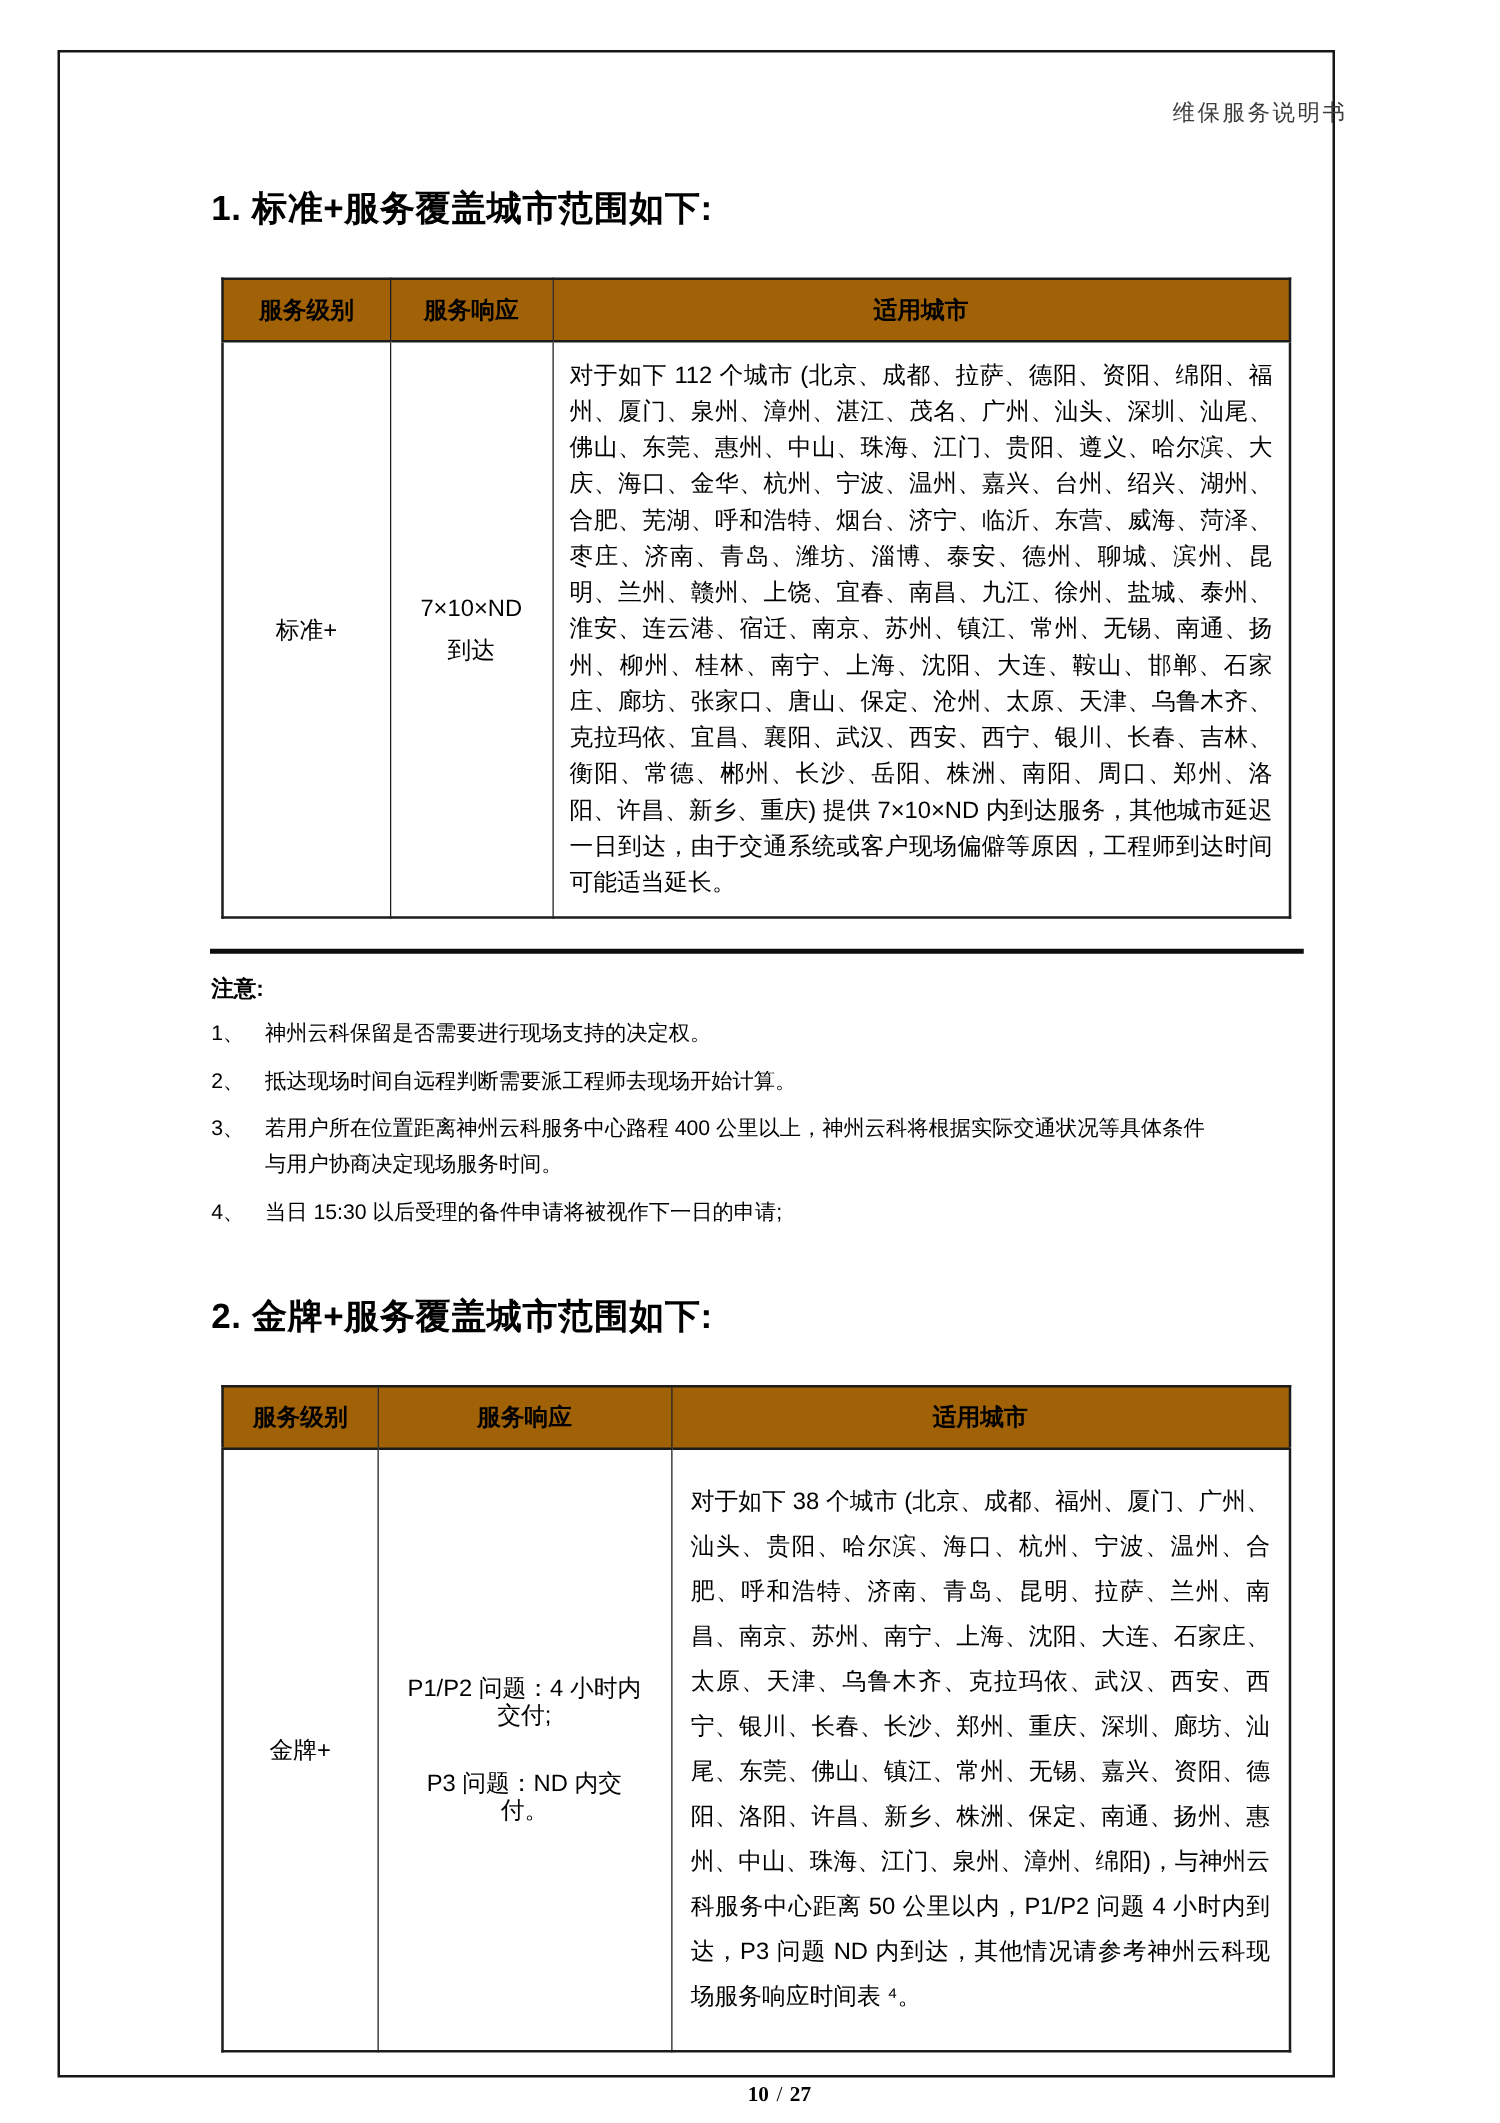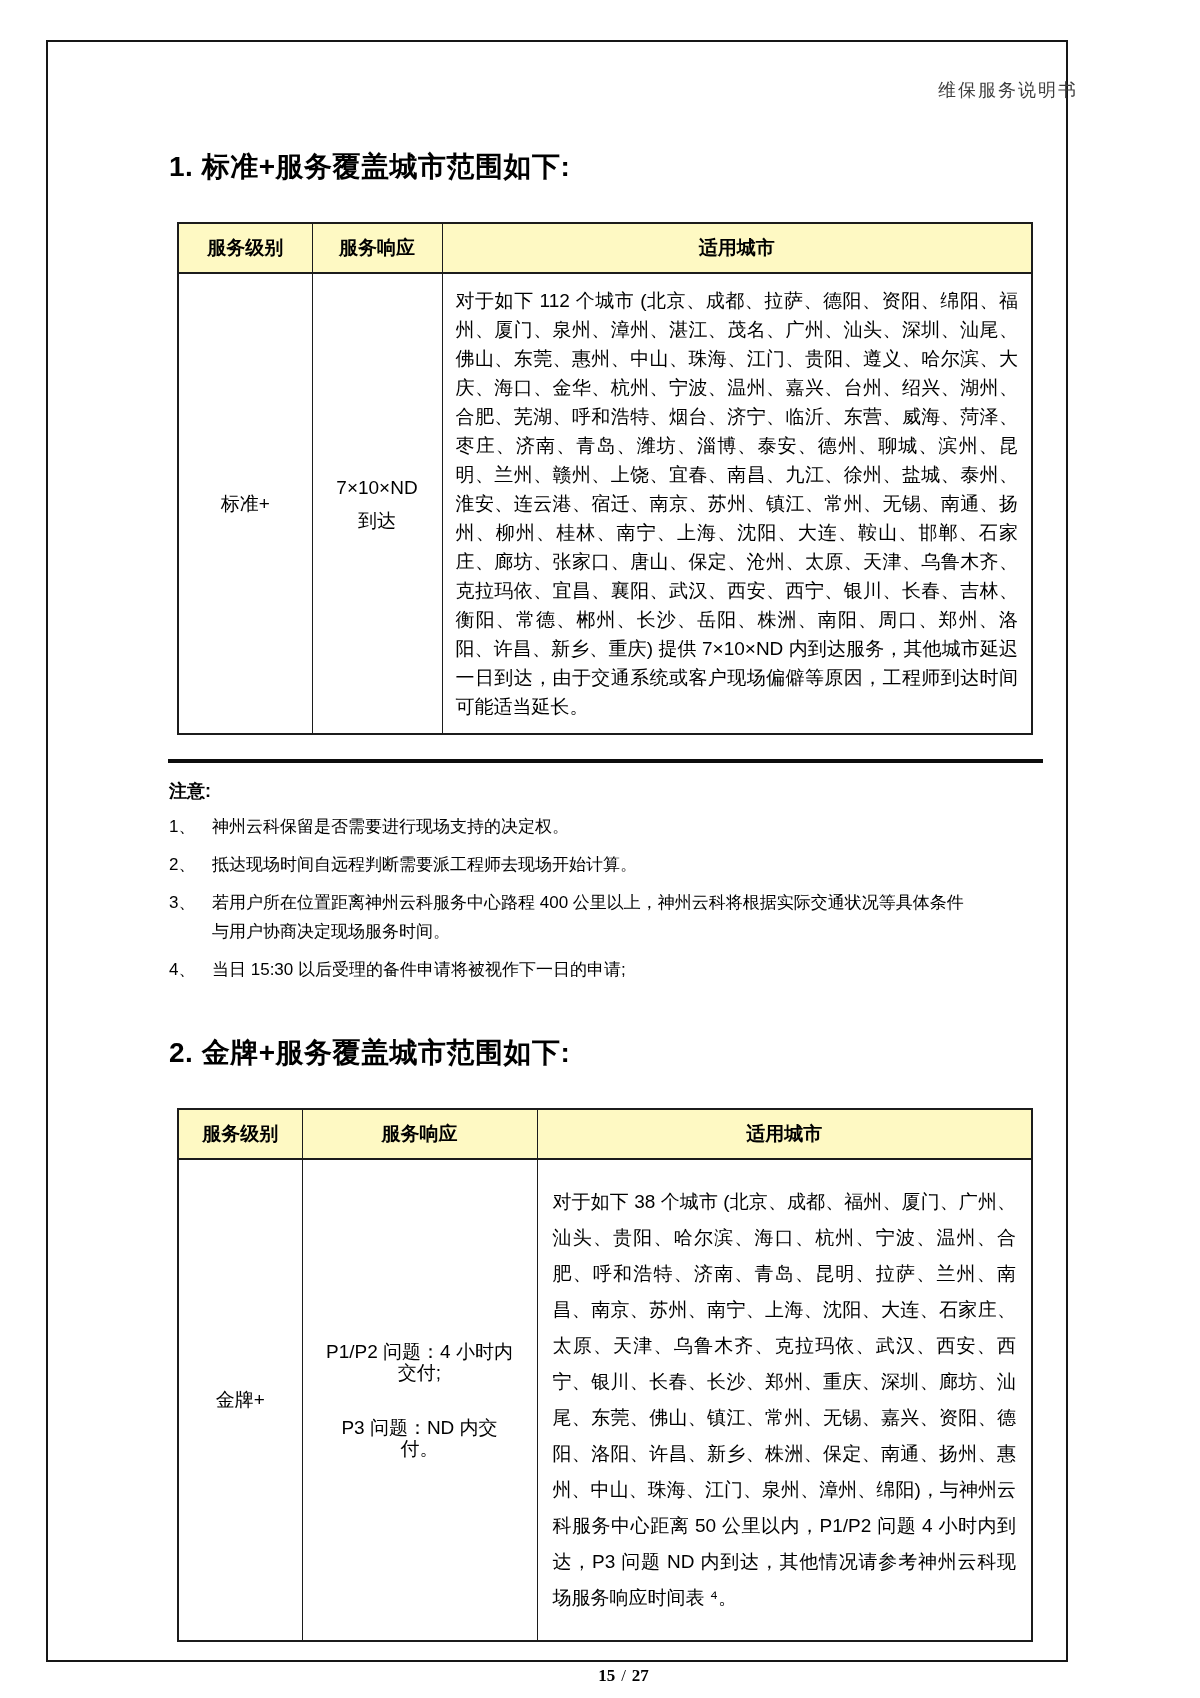--- a/index.html
+++ b/index.html
@@ -23,21 +23,21 @@
   }
   .sec-title.sec2{margin-top:50px;}
   table.svc-table{
     border-collapse:collapse;table-layout:fixed;width:854px;
     margin:36px 0 0 8px;border:2px solid #1c1c1c;
   }
   table.svc-table th,table.svc-table td{
     border:1px solid #1c1c1c;box-sizing:border-box;
   }
   table.svc-table thead th{
-    background:#fef9c3;height:50px;text-align:center;vertical-align:middle;
+    background:#a16207;height:50px;text-align:center;vertical-align:middle;
     font-size:19px;font-weight:bold;border-bottom:2px solid #1c1c1c;
   }
   td.level-cell{text-align:center;vertical-align:middle;font-size:19px;}
   td.resp-cell{text-align:center;vertical-align:middle;font-size:19px;line-height:33px;padding:22px;}
   td.cities-cell{
     vertical-align:middle;font-size:19px;text-align:justify;text-justify:inter-character;
   }
   .t1 td.cities-cell{line-height:29px;padding:12px 13px;margin-top:44px;}
   .t2 td.cities-cell{line-height:36px;padding:24px 15px;}
   .t2 td.resp-cell{line-height:21px;}
@@ -140,17 +140,17 @@
           <td class="resp-cell">
             <p class="resp-p first">P1/P2 问题：4 小时内交付;</p>
             <p class="resp-p">P3 问题：ND 内交付。</p>
           </td>
           <td class="cities-cell">对于如下 38 个城市 (北京、成都、福州、厦门、广州、汕头、贵阳、哈尔滨、海口、杭州、宁波、温州、合肥、呼和浩特、济南、青岛、昆明、拉萨、兰州、南昌、南京、苏州、南宁、上海、沈阳、大连、石家庄、太原、天津、乌鲁木齐、克拉玛依、武汉、西安、西宁、银川、长春、长沙、郑州、重庆、深圳、廊坊、汕尾、东莞、佛山、镇江、常州、无锡、嘉兴、资阳、德阳、洛阳、许昌、新乡、株洲、保定、南通、扬州、惠州、中山、珠海、江门、泉州、漳州、绵阳)，与神州云科服务中心距离 50 公里以内，P1/P2 问题 4 小时内到达，P3 问题 ND 内到达，其他情况请参考神州云科现场服务响应时间表 ⁴。</td>
         </tr>
       </tbody>
     </table>
 
     <div class="footer">
-      <span class="pg-num">15</span><span class="pg-sep">/</span><span class="pg-num">27</span>
+      <span class="pg-num">10</span><span class="pg-sep">/</span><span class="pg-num">27</span>
     </div>
 
   </div>
 </div>
 
 </body></html>

